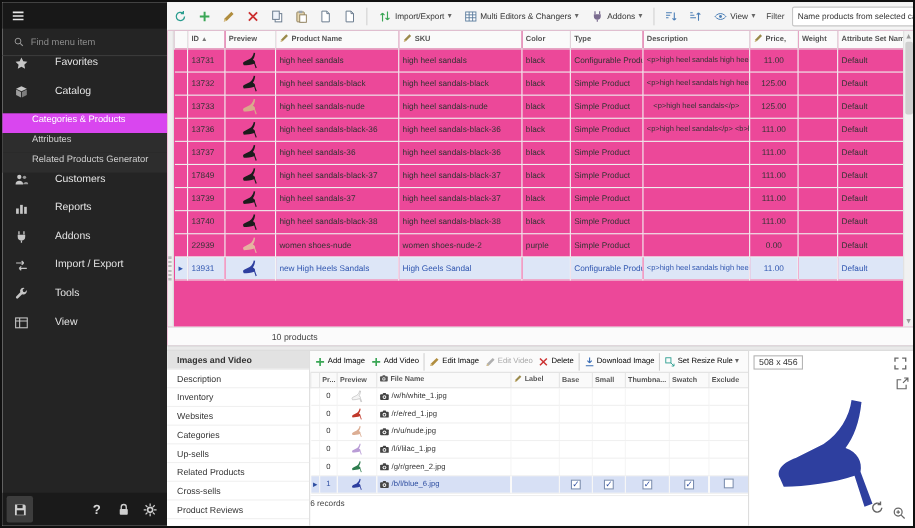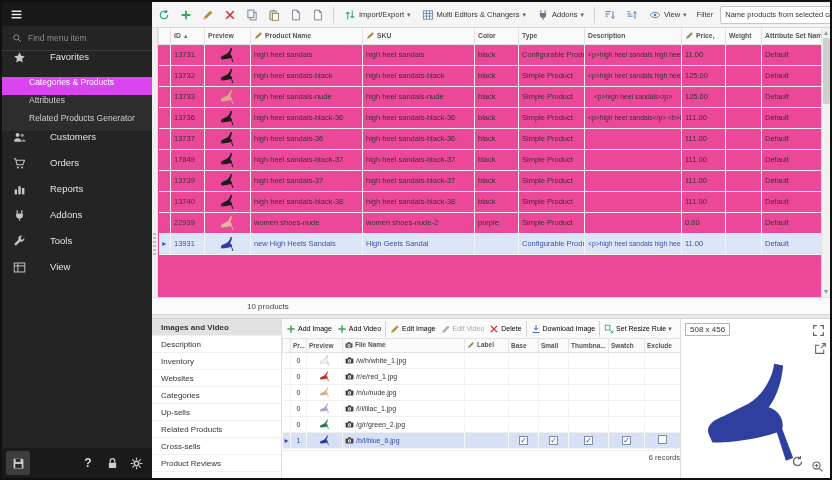--- a/index.html
+++ b/index.html
@@ -46,21 +46,21 @@
   .pgrid th .hic{display:inline-block;vertical-align:-2px;margin-right:2px}
   .pgrid th .hic svg{width:9px;height:9px}
   .sortmark{color:#777;font-size:6px;margin-left:2px}
   .pgrid td{height:21px;border-bottom:1px solid #efefef;border-right:1px solid #f4f4f4;padding:0 3px;overflow:hidden;color:#333;white-space:nowrap}
   .pgrid tr.sel td{background:#dde6f7;color:#3056b0}
   .c-exp{text-align:center;color:#667;font-size:8px;padding:0}
   .c-prev{text-align:center}
   .shoe{display:inline-block;width:22px;height:17px;vertical-align:middle}
   .shoe svg{width:100%;height:100%;display:block}
   .c-desc{text-align:center;font-size:6.8px;line-height:1.15;white-space:normal;color:#444}
-  .c-price{text-align:left}
+  .c-price{text-align:center}
   .price-red{color:#e05555}
   #grid-status{position:absolute;left:0;right:0;bottom:0;height:17px;border-top:1px solid #e0e0e0;background:#fbfbfb;font-size:8px;color:#444;display:flex;align-items:center;padding-left:95px}
   #vscroll{position:absolute;right:0;top:0;width:9px;bottom:17px;background:#f1f1f1;border-left:1px solid #e0e0e0}
   .vs-btn{position:absolute;left:1px;width:7px;height:8px}
   .vs-btn.up{top:1px}.vs-btn.down{bottom:1px}
   .vs-btn::after{content:"";position:absolute;left:1px;border-left:2.5px solid transparent;border-right:2.5px solid transparent}
   .vs-btn.up::after{top:2px;border-bottom:4px solid #999}
   .vs-btn.down::after{top:2px;border-top:4px solid #999}
   .vs-thumb{position:absolute;left:1px;top:10px;width:7px;height:66px;background:#cfcfcf;border-radius:2px}
 
@@ -82,21 +82,21 @@
   .igrid th .hic{display:inline-block;vertical-align:-2px;margin-right:2px}
   .igrid th .hic svg{width:8px;height:8px}
   .igrid td{height:16px;border-bottom:1px solid #f0f0f0;border-right:1px solid #f5f5f5;padding:0 2px;overflow:hidden;color:#333;white-space:nowrap}
   .igrid tr.sel td{background:#d7e0f5;color:#2d4da0}
   .ishoe{display:inline-block;width:16px;height:12px;vertical-align:middle}
   .ishoe svg{width:100%;height:100%;display:block}
   .fcell{display:flex;align-items:center;gap:2px}
   .fcell .ic svg{width:9px;height:9px}
   .c-check{text-align:center}
   .cb{display:inline-block;width:9px;height:9px;border:1px solid #7a8db0;background:#fff;font-size:8px;line-height:8px;text-align:center;color:#2d4da0}
-  #img-status{height:14px;display:flex;align-items:center;justify-content:flex-end;font-size:7.5px;color:#444;border-top:1px solid #eee;margin-top:1px}
+  #img-status{height:14px;display:flex;align-items:center;justify-content:flex-start;font-size:7.5px;color:#444;border-top:1px solid #eee;margin-top:1px}
 
   #preview{position:absolute;right:0;top:0;bottom:0;width:150px;border-left:1px solid #ddd;background:#fff}
   .size-badge{position:absolute;left:4px;top:4px;border:1px solid #b5b5b5;background:#fff;font-size:8px;padding:1px 4px;color:#333}
   .pv-ico{position:absolute;width:13px;height:13px}
   .pv-ico svg{width:13px;height:13px;display:block}
   #pv-full{right:5px;top:5px}
   #pv-ext{right:3px;top:23px}
   #pv-refresh{right:26px;bottom:10px}
   #pv-zoom{right:6px;bottom:5px}
   .pv-shoe{position:absolute;left:12px;top:32px;width:126px;height:116px}
@@ -126,20 +126,30 @@
     </div>
     <div>
         <div class="sb-item">
           <span class="sb-ico">
             <svg viewBox="0 0 16 16">
               <path d="M8 1.6l2 4.2 4.6.6-3.4 3.2.9 4.6L8 12 3.9 14.2l.9-4.6L1.4 6.4 6 5.8z" fill="#c6c6c6"></path>
             </svg>
           </span>
           <span>Favorites</span>
         </div>
+        <div class="sb-item">
+          <span class="sb-ico">
+            <svg viewBox="0 0 16 16">
+              <path d="M2 4.5L8 1.8l6 2.7L8 7.2z" fill="#c6c6c6"></path>
+              <path d="M2 5.5v6l5.5 2.7V8.1z" fill="#c6c6c6" opacity=".75"></path>
+              <path d="M14 5.5v6l-5.5 2.7V8.1z" fill="#c6c6c6" opacity=".55"></path>
+            </svg>
+          </span>
+          <span>Catalog</span>
+        </div>
         <div class="sb-item sub active">
           <span>Categories &amp; Products</span>
         </div>
         <div class="sb-item sub">
           <span>Attributes</span>
         </div>
         <div class="sb-item sub">
           <span>Related Products Generator</span>
         </div>
         <div class="sb-item">
@@ -149,46 +159,44 @@
               <path d="M1.4 13.2a4.2 4.2 0 0 1 8.4 0z" fill="#c6c6c6"></path>
               <circle cx="11.4" cy="5.2" r="1.9" fill="#c6c6c6" opacity=".7"></circle>
               <path d="M9.6 13a3.4 3.4 0 0 1 5.8-1.4l.1 1.4z" fill="#c6c6c6" opacity=".7"></path>
             </svg>
           </span>
           <span>Customers</span>
         </div>
         <div class="sb-item">
           <span class="sb-ico">
             <svg viewBox="0 0 16 16">
-              <path d="M1 2.2h2.2L5 9.6h7.2l1.9-5.6H3.8" fill="none" stroke="#c6c6c6" stroke-width="1.3"></path>
-              <circle cx="6" cy="12.8" r="1.2" fill="#c6c6c6"></circle>
-              <circle cx="11.2" cy="12.8" r="1.2" fill="#c6c6c6"></circle>
-            </svg>
-          </span>
-          <span>Orders</span>
-        </div>
-        <div class="sb-item">
-          <span class="sb-ico">
-            <svg viewBox="0 0 16 16">
               <rect x="2" y="8" width="3" height="6" fill="#c6c6c6"></rect>
               <rect x="6.5" y="4" width="3" height="10" fill="#c6c6c6"></rect>
               <rect x="11" y="6.2" width="3" height="7.8" fill="#c6c6c6"></rect>
             </svg>
           </span>
           <span>Reports</span>
         </div>
         <div class="sb-item">
           <span class="sb-ico">
             <svg viewBox="0 0 16 16">
               <path d="M5.2 1.5v3.6M10.8 1.5v3.6" fill="none" stroke="#c6c6c6" stroke-width="1.5"></path>
               <path d="M3.8 5.4h8.4v2.4a4.2 4.2 0 0 1-8.4 0z" fill="#c6c6c6"></path>
               <path d="M8 12v2.5" fill="none" stroke="#c6c6c6" stroke-width="1.4"></path>
             </svg>
           </span>
           <span>Addons</span>
+        </div>
+        <div class="sb-item">
+          <span class="sb-ico">
+            <svg viewBox="0 0 16 16">
+              <path d="M2 5h8.6M10.6 5L8.2 2.8M10.6 5L8.2 7.2M14 11H5.4M5.4 11l2.4-2.2M5.4 11l2.4 2.2" fill="none" stroke="#c6c6c6" stroke-width="1.3"></path>
+            </svg>
+          </span>
+          <span>Import / Export</span>
         </div>
         <div class="sb-item">
           <span class="sb-ico">
             <svg viewBox="0 0 16 16">
               <path d="M13.8 3.2a3.8 3.8 0 0 1-5 4.8l-4.6 4.6a1.5 1.5 0 0 1-2.1-2.1L6.7 5.9a3.8 3.8 0 0 1 4.8-5L9.3 3.1l.5 2.2 2.2.5z" fill="#c6c6c6"></path>
             </svg>
           </span>
           <span>Tools</span>
         </div>
         <div class="sb-item">

